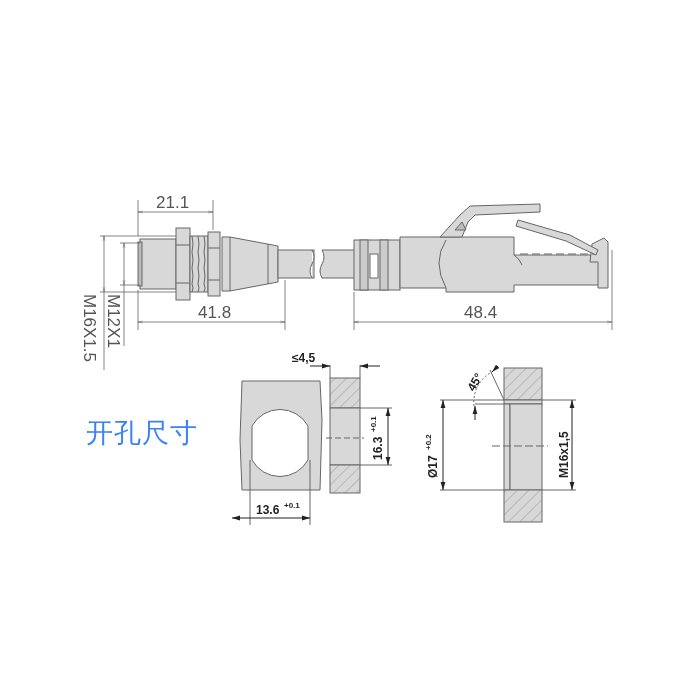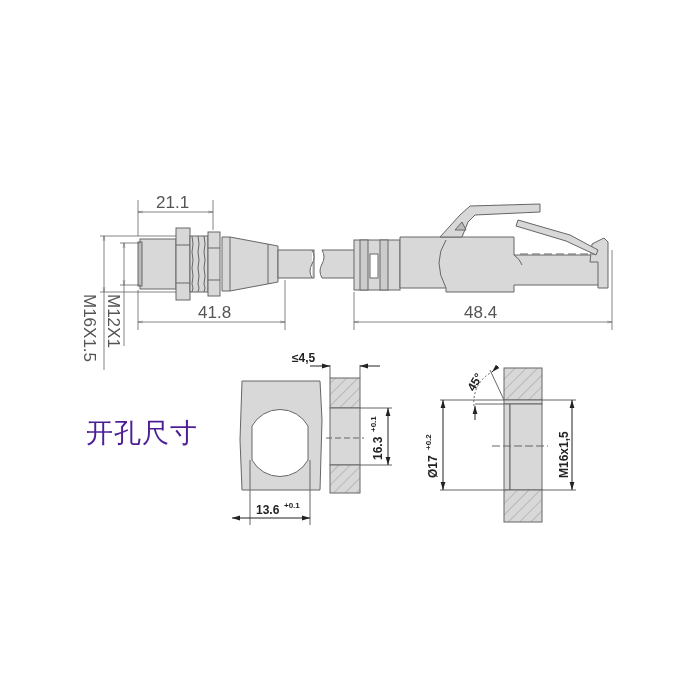--- a/index.html
+++ b/index.html
@@ -1,21 +1,21 @@
 <!DOCTYPE html>
 <html><head>
 <meta charset="utf-8">
 <style>
   html, body { margin: 0; padding: 0; background: #ffffff; }
   body { width: 700px; height: 700px; position: relative; overflow: hidden; font-family: "Liberation Sans", "DejaVu Sans", sans-serif; }
   svg { position: absolute; left: 0; top: 0; }
   .dim { font-family: "Liberation Sans", sans-serif; font-size: 17px; fill: #555; }
   .dimb { font-family: "Liberation Sans", sans-serif; font-size: 12px; font-weight: bold; fill: #222; }
   .sup { font-family: "Liberation Sans", sans-serif; font-size: 8px; font-weight: bold; fill: #222; }
-  .cn { position: absolute; left: 86px; top: 415px; font-family: "DejaVu Sans", sans-serif; font-size: 27px; color: #4c1d95; letter-spacing: 1px; }
+  .cn { position: absolute; left: 86px; top: 415px; font-family: "DejaVu Sans", sans-serif; font-size: 27px; color: #3b82f6; letter-spacing: 1px; }
 </style>
 </head>
 <body>
 
 <svg width="700" height="700" viewBox="0 0 700 700">
   <defs>
     <pattern id="hatch" patternUnits="userSpaceOnUse" width="8" height="8" patternTransform="rotate(45)">
       <rect width="8" height="8" fill="#d8d8d8"></rect>
       <line x1="0" y1="0" x2="0" y2="8" stroke="#999" stroke-width="1"></line>
     </pattern>

